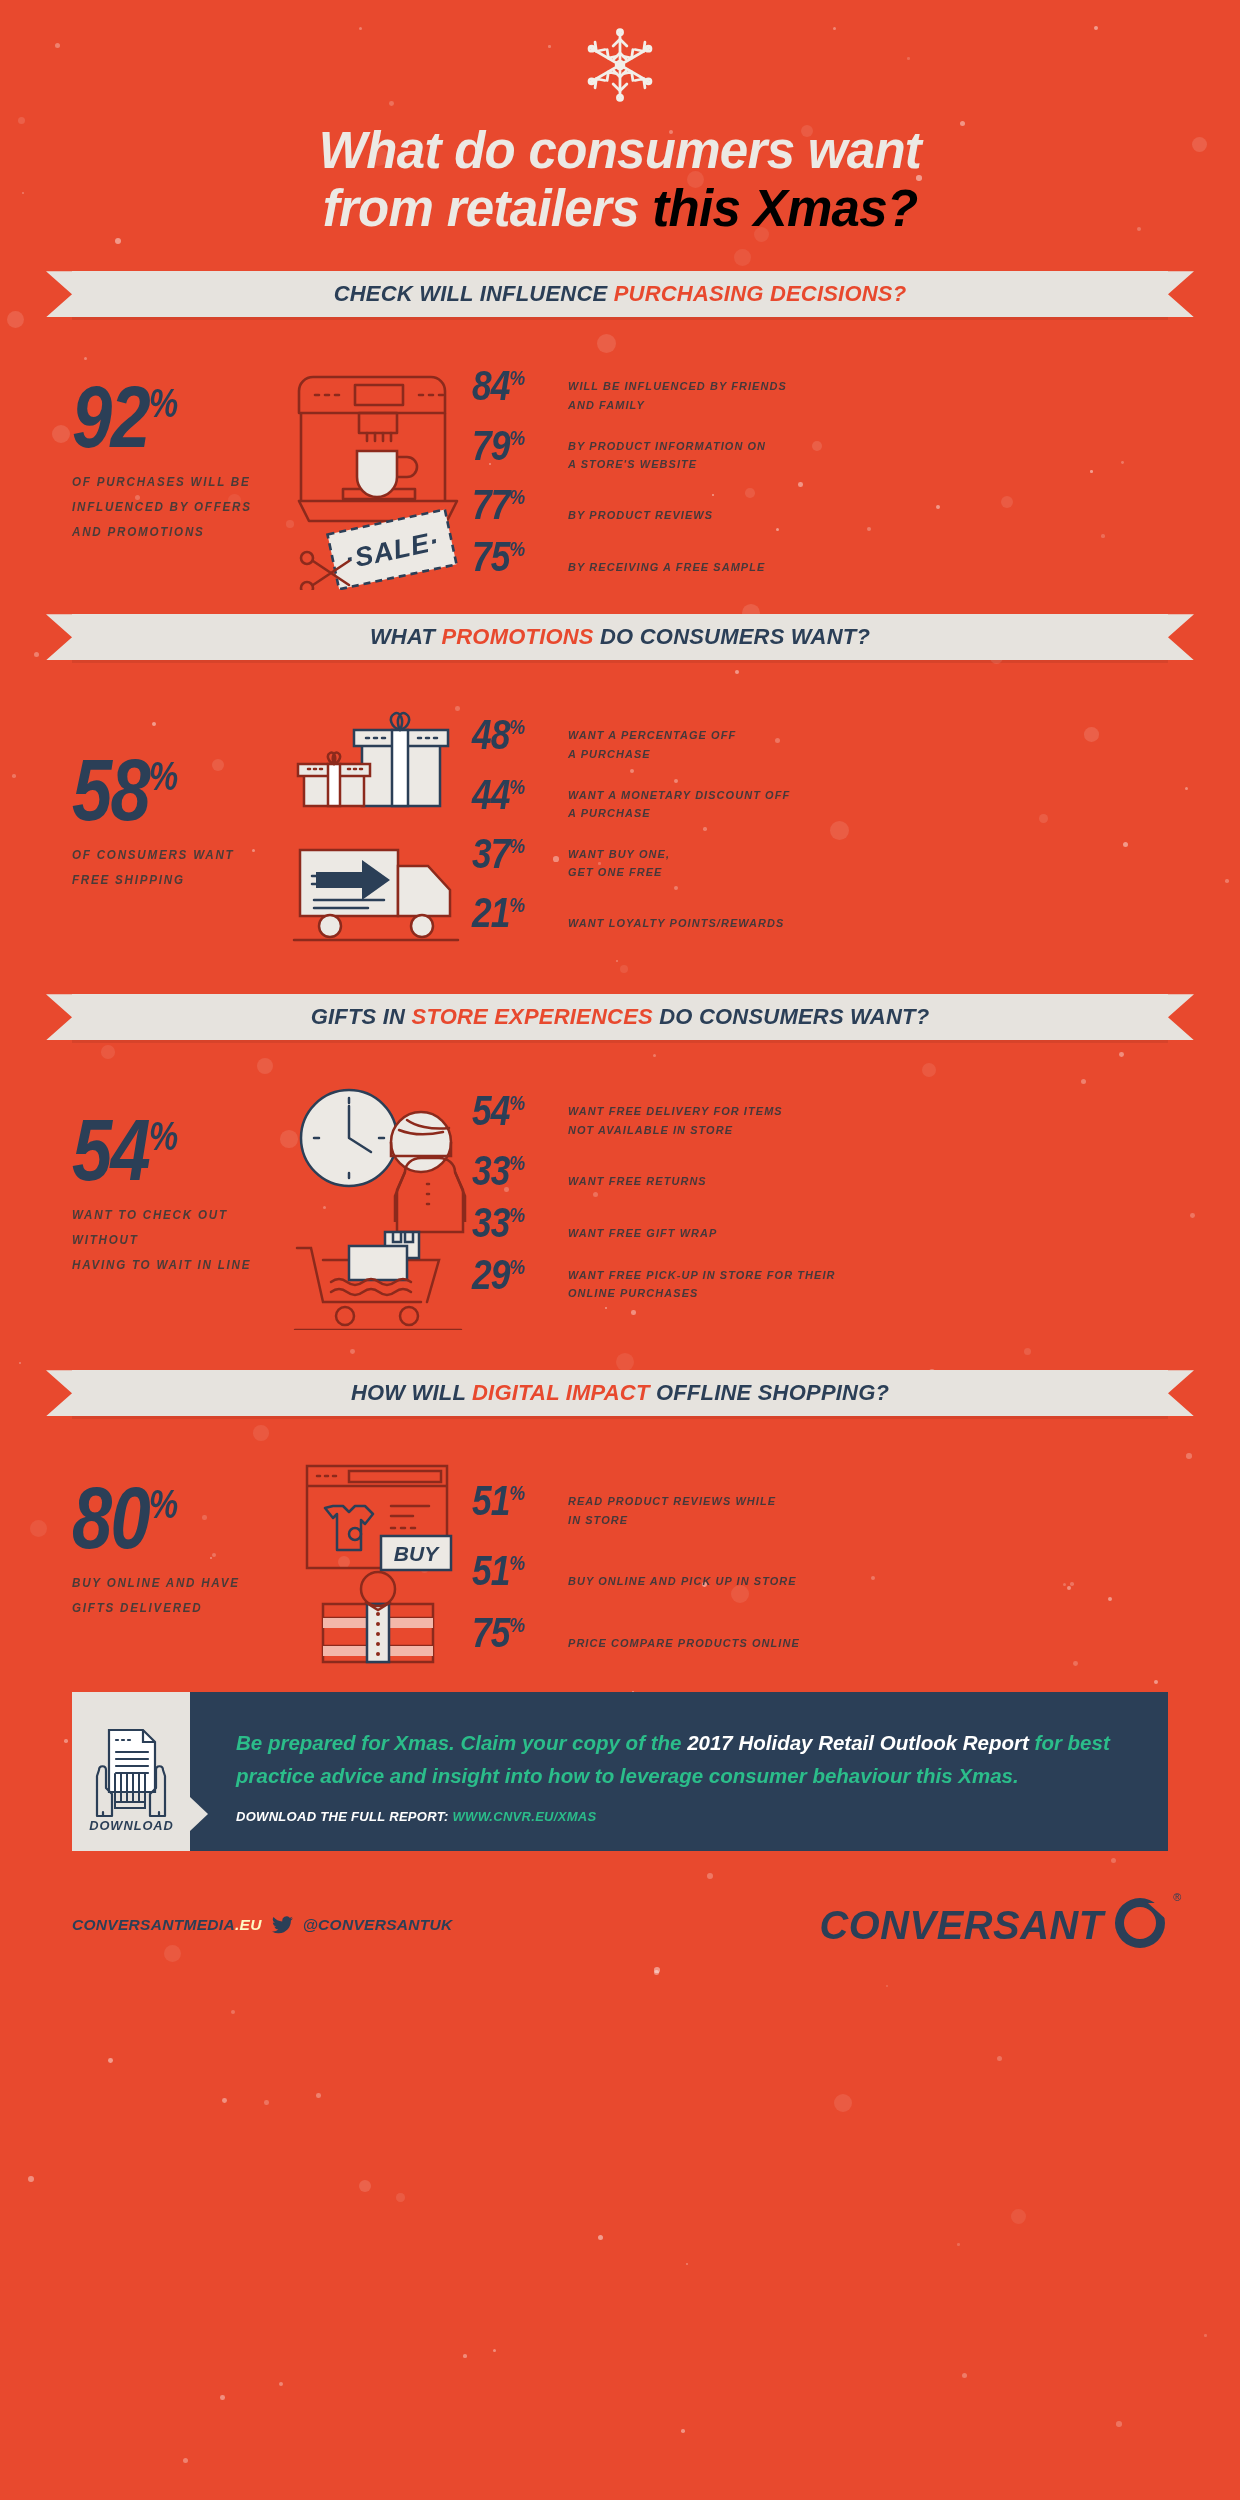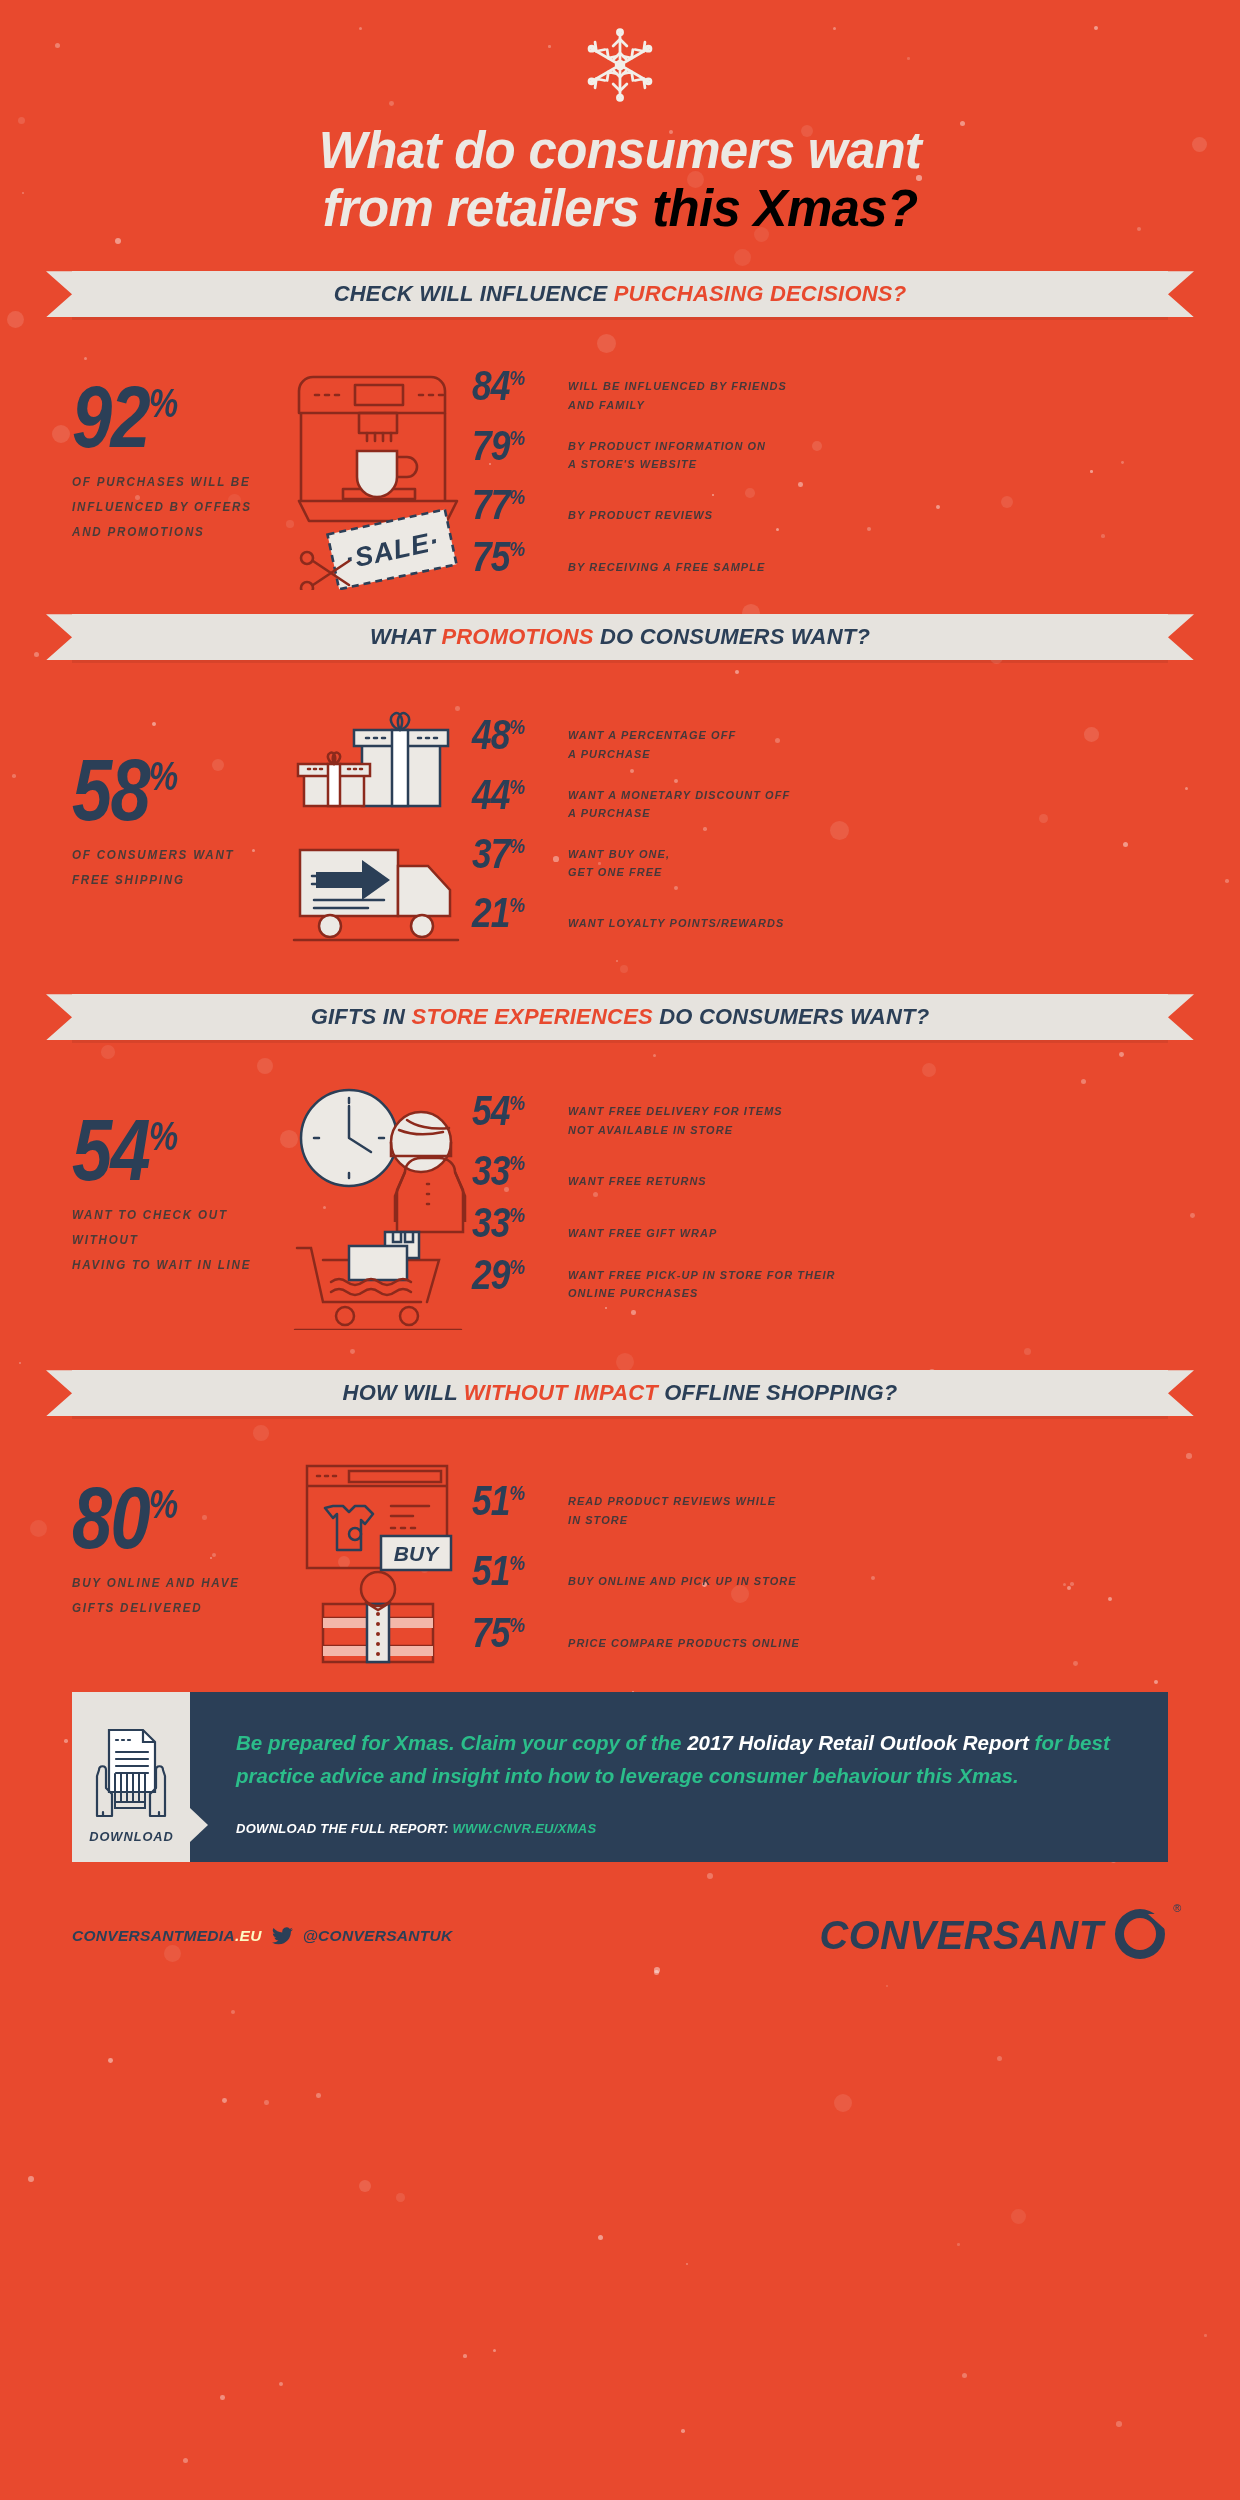--- a/index.html
+++ b/index.html
@@ -170,21 +170,21 @@
     background: #2b3f57;
     padding: 34px 40px 26px 46px;
   }
   .cta-head {
     font-size: 20.5px;
     font-weight: bold;
     line-height: 1.62;
     color: #2bbd8a;
   }
   .cta-head .w { color: #ffffff; }
-  .cta-foot { margin-top: 28px; font-size: 13px; font-weight: bold; letter-spacing: 0.3px; }
+  .cta-foot { margin-top: 16px; font-size: 13px; font-weight: bold; letter-spacing: 0.3px; }
   .cta-foot .lab { color: #ffffff; }
   .cta-foot .url { color: #2bbd8a; }
 
   
   .footer {
     padding: 44px 72px 0;
     display: flex;
     align-items: center;
     justify-content: space-between;
   }
@@ -628,21 +628,21 @@
             <div>WANT FREE PICK-UP IN STORE FOR THEIR</div>
             <div>ONLINE PURCHASES</div>
           </div>
       </div>
     </div>
   </div>
 
   <div class="banner-wrap" style="margin-top:40px">
     <div class="banner">
       <div class="banner-text">
-        <span>HOW WILL </span><span class="hl">WITHOUT IMPACT</span><span> OFFLINE SHOPPING?</span>
+        <span>HOW WILL </span><span class="hl">DIGITAL IMPACT</span><span> OFFLINE SHOPPING?</span>
       </div>
     </div>
   </div>
 
   <div class="section" style="margin-top:40px">
     <div class="col-left">
       <div class="bigstat" style="padding-top:22px">
         <div class="num"><span>80</span><sup>%</sup></div>
         <div class="caption">
           <div>BUY ONLINE AND HAVE</div>

